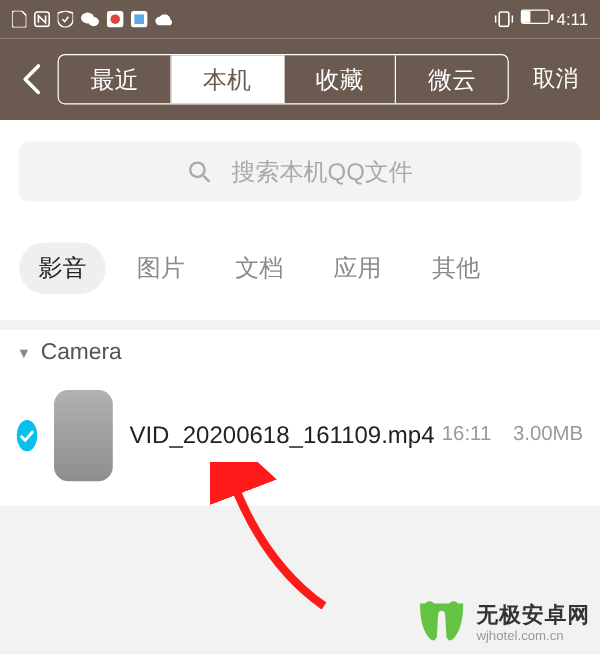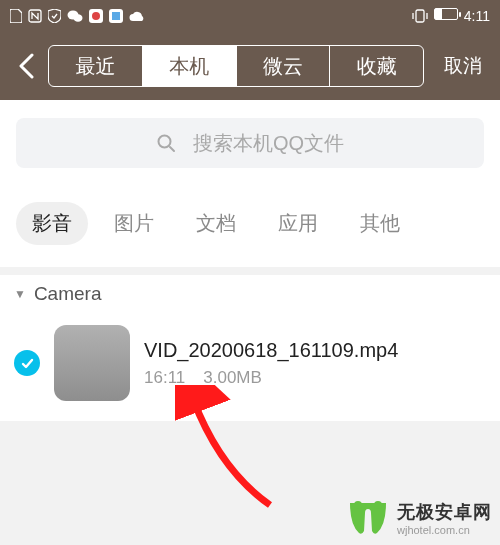--- a/index.html
+++ b/index.html
@@ -28,21 +28,21 @@
     .tabs { display:flex; gap:10px; padding:8px 16px 22px; background:#fff; }
     .tab { color:#8a8a8a; font-size:20px; padding:8px 16px; border-radius:22px;margin-top:16px; }
     .tab.active { background:#efefef; color:#222; font-weight:500; }
     
     .group-h { background:#fff; display:flex; align-items:center; gap:8px; padding:8px 14px 6px; color:#555; font-size:19px; border-top:8px solid #f2f2f2; }
     .tri { font-size:12px; color:#888; }
     
     .row { background:#fff; display:flex; align-items:center; gap:14px; padding:14px 14px 20px; }
     .check { width:26px; height:26px; border-radius:50%; background:#07c0eb; display:flex; align-items:center; justify-content:center; }
     .thumb { width:76px; height:76px; border-radius:12px; background:linear-gradient(#b1b1b1,#8e8e8e); }
-    .meta { display:flex; flex-direction:column; gap:6px; }
+    .meta { display:flex; gap:6px; }
     .fname { font-size:20px; color:#222; }
     .sub { font-size:17px; color:#9a9a9a; display:flex; gap:18px; }
     
     .arrow { position:absolute; left:175px; top:385px; pointer-events:none; }
     
     .wm { position:absolute; right:8px; bottom:8px; display:flex; align-items:center; gap:8px; }
     .wm-text { text-align:left; }
     .wm-t { font-size:18px; color:#333; font-weight:600; letter-spacing:1px; }
     .wm-s { font-size:11px; color:#9a9a9a; }
   </style>
@@ -110,22 +110,22 @@
 
   <div class="header">
     <div class="back">
       <svg width="16" height="26" viewBox="0 0 16 26">
           <path d="M14 2L3 13l11 11" fill="none" stroke="#fff" stroke-width="3" stroke-linecap="round" stroke-linejoin="round"></path>
         </svg>
     </div>
     <div class="segbox">
       <div class="seg">最近</div>
       <div class="seg active">本机</div>
+      <div class="seg">收藏</div>
       <div class="seg">微云</div>
-      <div class="seg">收藏</div>
     </div>
     <div class="cancel">取消</div>
   </div>
 
   <div class="searchwrap">
     <div class="search">
       <span class="ico">
         <svg width="20" height="20" viewBox="0 0 20 20">
             <circle cx="8.5" cy="8.5" r="6" fill="none" stroke="#a9a9a9" stroke-width="2"></circle>
             <path d="M14 14l4 4" stroke="#a9a9a9" stroke-width="2" stroke-linecap="round"></path>

